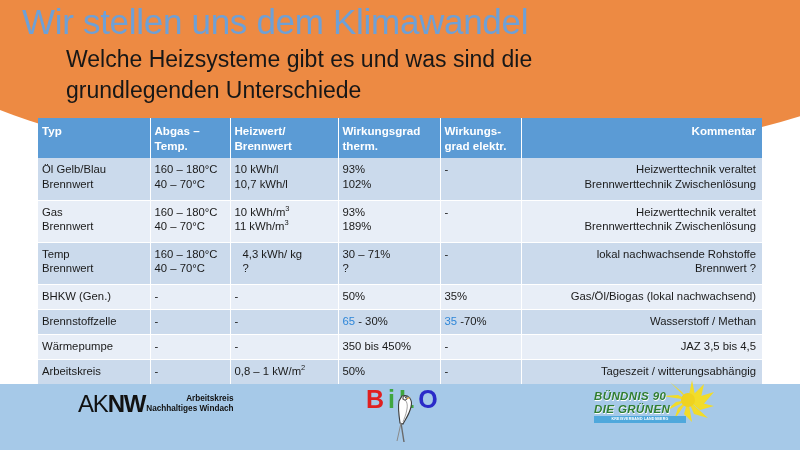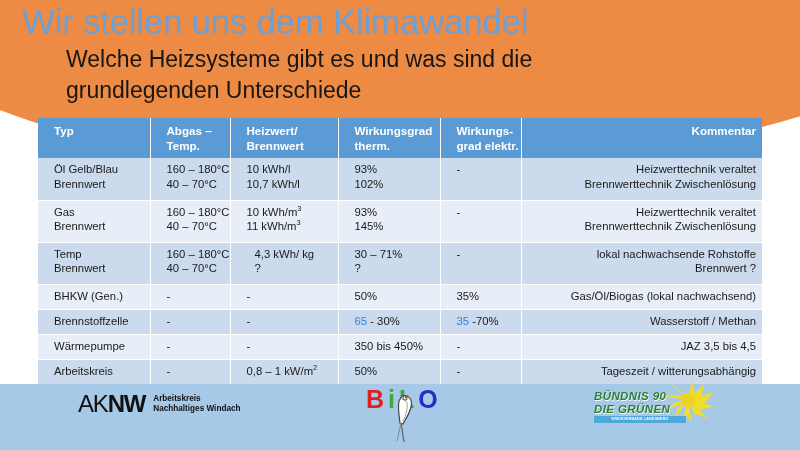--- a/index.html
+++ b/index.html
@@ -73,21 +73,21 @@
     border-collapse: collapse;
     width: 724px;
     table-layout: fixed;
     font-size: 11.3px;
     color: #1a1a1a;
   }
   table.heat th,
   table.heat td {
     text-align: left;
     vertical-align: top;
-    padding: 4px 6px 3px 16px;
+    padding: 4px 6px 3px 4px;
     border-right: 1.6px solid #ffffff;
     line-height: 14.5px;
     margin-top: 20px;
   }
   table.heat th:last-child,
   table.heat td:last-child { border-right: none; text-align: right; }
   table.heat thead th {
     background: #5B9BD5;
     color: #ffffff;
     font-weight: bold;
@@ -107,21 +107,22 @@
   .hi { color: #2E86D8; }
   sup { font-size: 7.5px; vertical-align: super; line-height: 0; }
 
   
   .logo-aknw {
     position: absolute;
     left: 78px; top: 392px;
     z-index: 7;
     display: flex;
     align-items: center;
-    gap: 8px;
+    gap: 1px;
+    text-align: right;
   }
   .aknw-mark {
     font-size: 24px;
     letter-spacing: -1.2px;
     color: #111;
     line-height: 24px;
   }
   .aknw-mark .thin { font-weight: 300; }
   .aknw-mark .bold { font-weight: 800; }
   .aknw-sub {
@@ -260,21 +261,21 @@
             <td>
               <span class="cell-line">160 – 180°C</span>
               <span class="cell-line">40 – 70°C</span>
             </td>
             <td>
               <span class="cell-line">10 kWh/m<sup>3</sup></span>
               <span class="cell-line">11 kWh/m<sup>3</sup></span>
             </td>
             <td>
               <span class="cell-line">93%</span>
-              <span class="cell-line">145%</span>
+              <span class="cell-line">189%</span>
             </td>
             <td>
               <span class="cell-line">-</span>
             </td>
             <td>
               <span class="cell-line">Heizwerttechnik veraltet</span>
               <span class="cell-line">Brennwerttechnik Zwischenlösung</span>
             </td>
           </tr>
           <tr class="alt-a h2">

